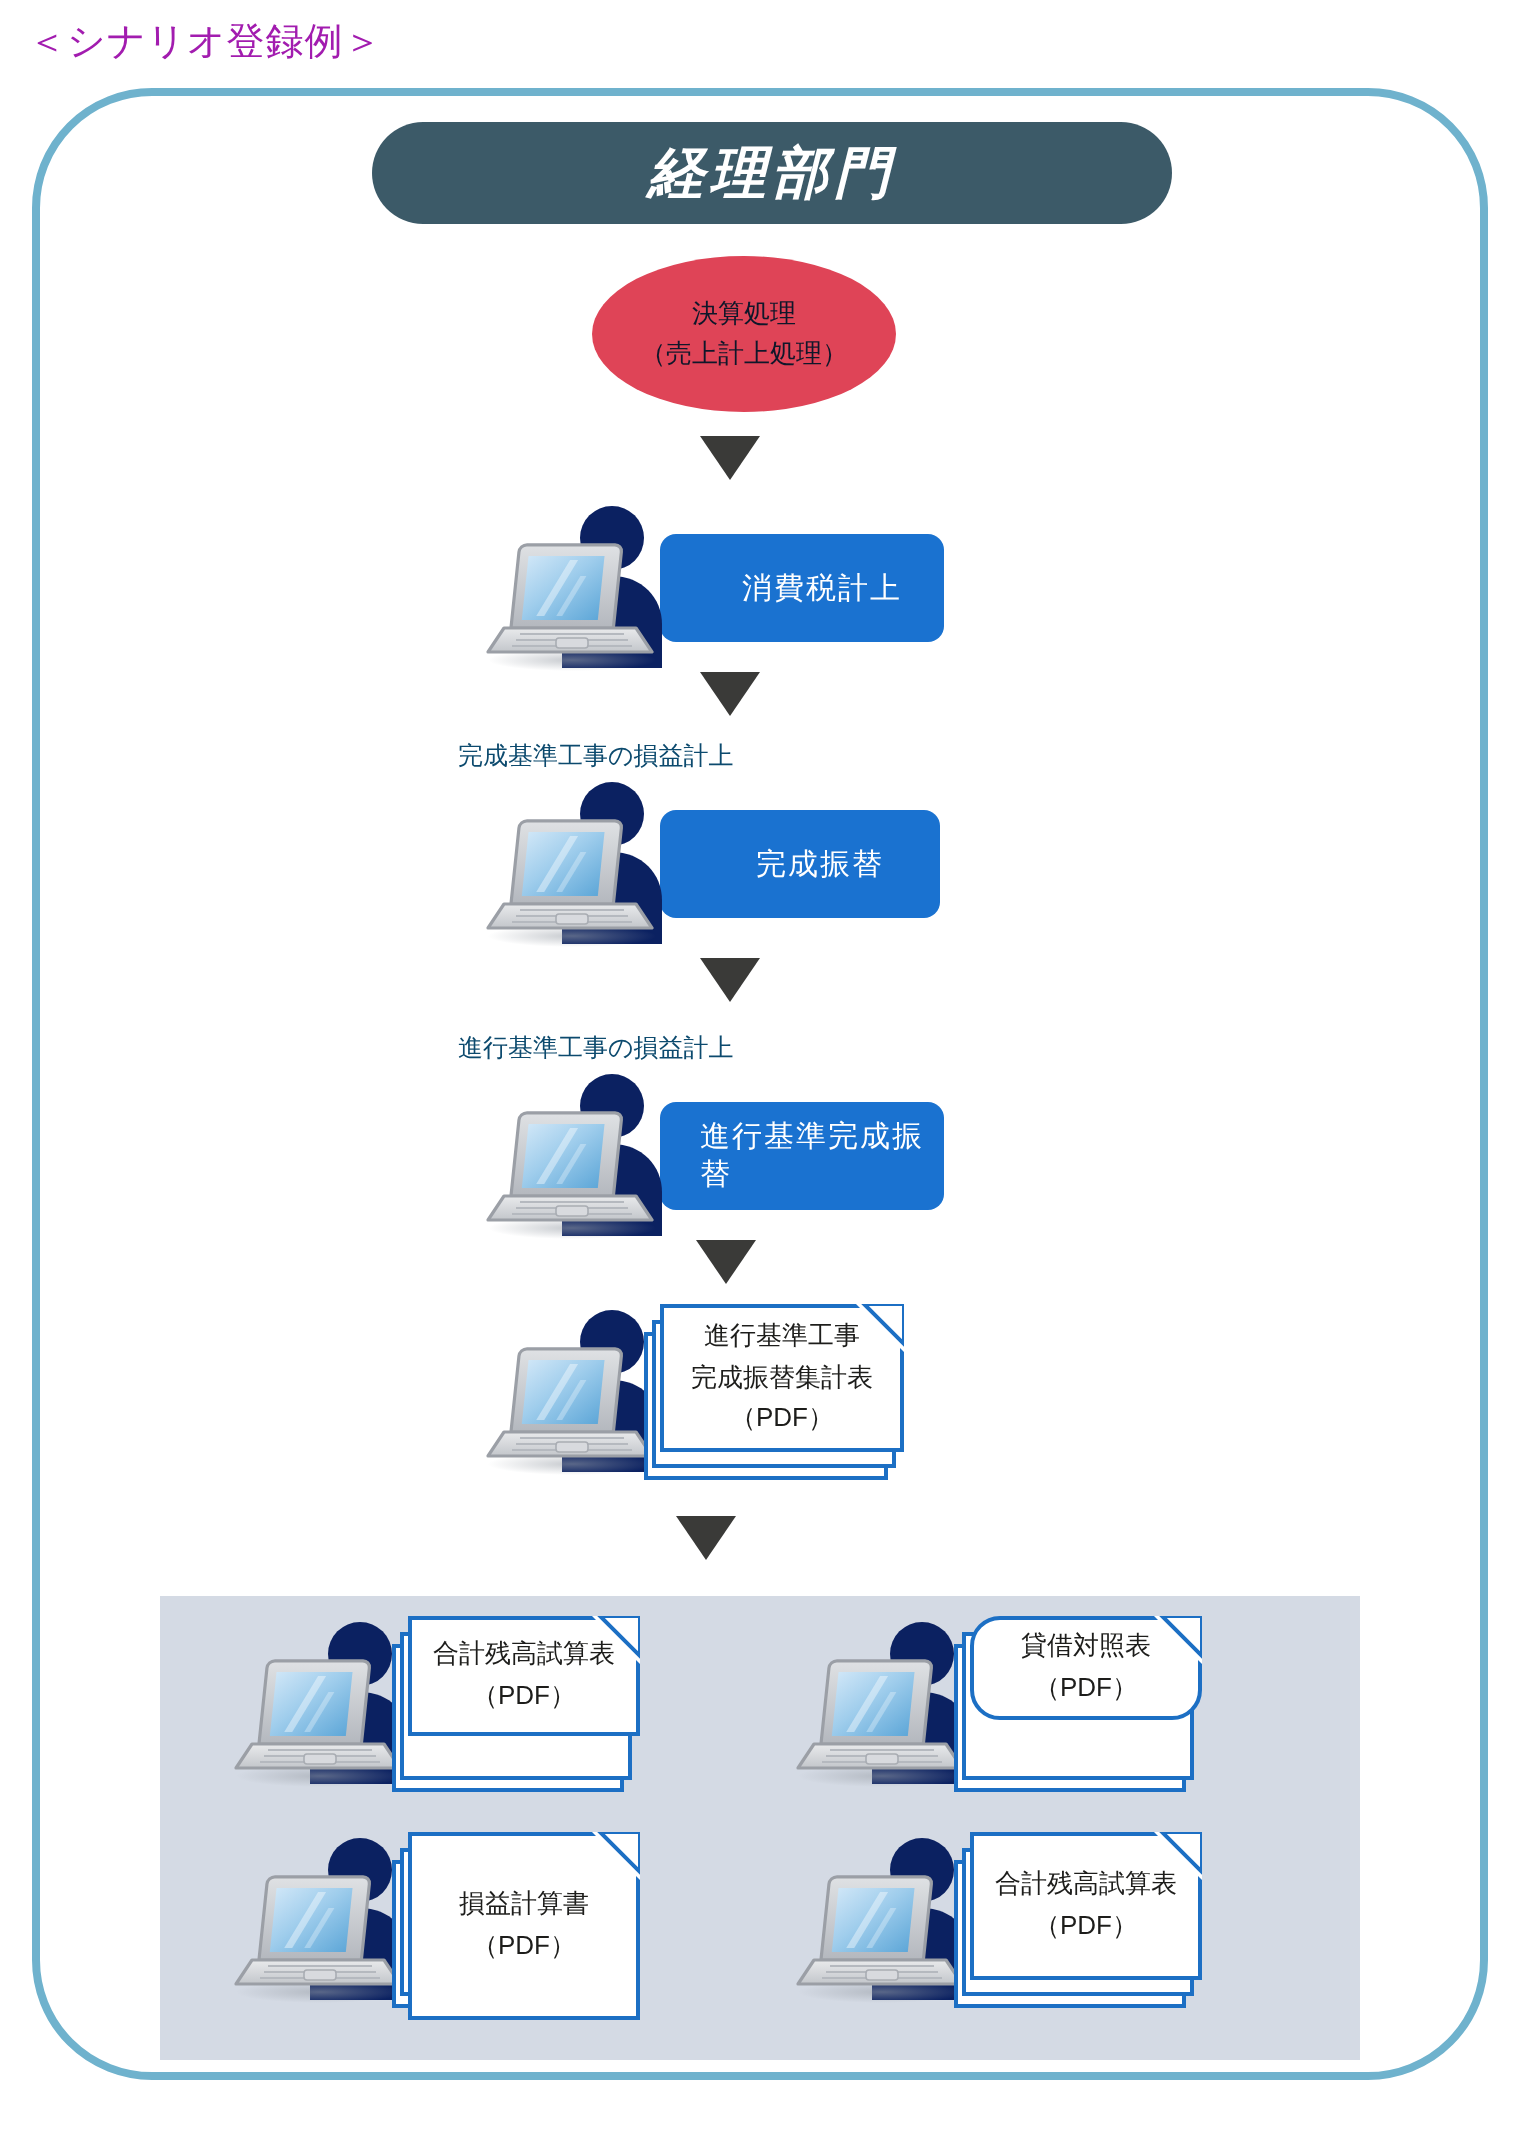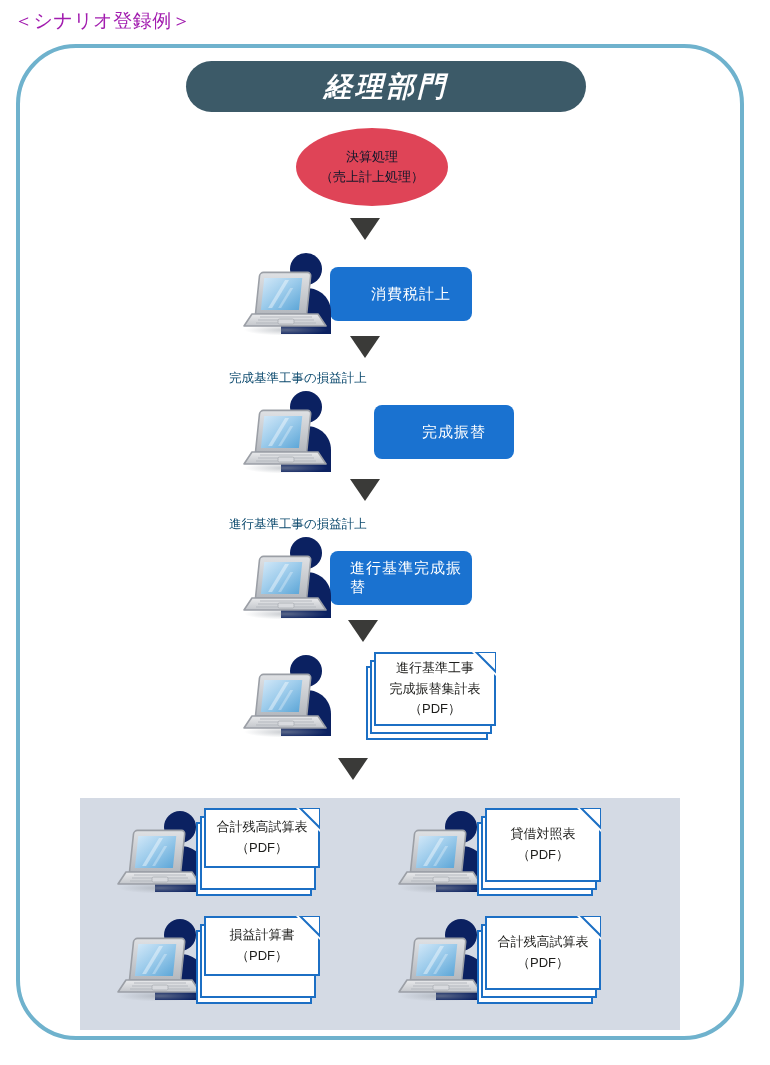--- a/index.html
+++ b/index.html
@@ -251,21 +251,21 @@
       </svg>
   </span>
   <div class="action-box" style="width:142px;">
     <span>消費税計上</span>
   </div>
 </div>
 
 <div class="arrow" style="left:350px; top:336px;"></div>
 
 <div class="step-caption" style="left:229px; top:370px;">完成基準工事の損益計上</div>
-<div class="step-row" style="left:240px; top:390px;gap:44px;">
+<div class="step-row" style="left:240px; top:390px;">
   <span class="pc-user">
     <svg width="104" height="84">
         <use href="#pc-user-icon"></use>
       </svg>
   </span>
   <div class="action-box" style="width:140px;">
     <span>完成振替</span>
   </div>
 </div>
 
@@ -278,21 +278,21 @@
         <use href="#pc-user-icon"></use>
       </svg>
   </span>
   <div class="action-box" style="width:142px;">
     <span>進行基準完成振替</span>
   </div>
 </div>
 
 <div class="arrow" style="left:348px; top:620px;"></div>
 
-<div class="step-row" style="left:240px; top:652px;gap:44px;">
+<div class="step-row" style="left:240px; top:652px;">
   <span class="pc-user">
     <svg width="104" height="84">
         <use href="#pc-user-icon"></use>
       </svg>
   </span>
   <div class="doc-node" style="width:130px; height:88px;">
     <div class="doc-sheet" style="left:-8px; top:14px; width:122px; height:74px;"></div>
     <div class="doc-sheet" style="left:-4px; top:8px; width:122px; height:74px;"></div>
     <div class="doc-front" style="width:122px; height:74px;">
       <span>進行基準工事</span>
@@ -332,41 +332,41 @@
 
   <div class="output-cell" style="left:315px; top:10px;">
     <span class="pc-user">
       <svg width="104" height="84">
           <use href="#pc-user-icon"></use>
         </svg>
     </span>
     <div class="doc-node" style="width:124px; height:88px;">
       <div class="doc-sheet" style="left:-8px; top:14px; width:116px; height:74px;"></div>
       <div class="doc-sheet" style="left:-4px; top:8px; width:116px; height:74px;"></div>
-      <div class="doc-front" style="width:116px; height:74px;">
+      <div class="doc-front" style="width:116px; height:52px;border-radius:15px;">
         <span>貸借対照表</span>
         <span>（PDF）</span>
         <svg class="doc-fold-line" viewBox="0 0 24 24">
           <path d="M24 0 L24 24 L0 0 Z" fill="#ffffff"></path>
           <path d="M24 0 L4 0 L24 20 Z" fill="#ffffff" stroke="#1c6fc4" stroke-width="2"></path>
         </svg>
       </div>
     </div>
   </div>
 
   <div class="output-cell" style="left:34px; top:118px;">
     <span class="pc-user">
       <svg width="104" height="84">
           <use href="#pc-user-icon"></use>
         </svg>
     </span>
     <div class="doc-node" style="width:124px; height:88px;">
       <div class="doc-sheet" style="left:-8px; top:14px; width:116px; height:74px;"></div>
       <div class="doc-sheet" style="left:-4px; top:8px; width:116px; height:74px;"></div>
-      <div class="doc-front" style="width:116px; height:60px;">
+      <div class="doc-front" style="width:116px; height:94px;">
         <span>損益計算書</span>
         <span>（PDF）</span>
         <svg class="doc-fold-line" viewBox="0 0 24 24">
           <path d="M24 0 L24 24 L0 0 Z" fill="#ffffff"></path>
           <path d="M24 0 L4 0 L24 20 Z" fill="#ffffff" stroke="#1c6fc4" stroke-width="2"></path>
         </svg>
       </div>
     </div>
   </div>
 

